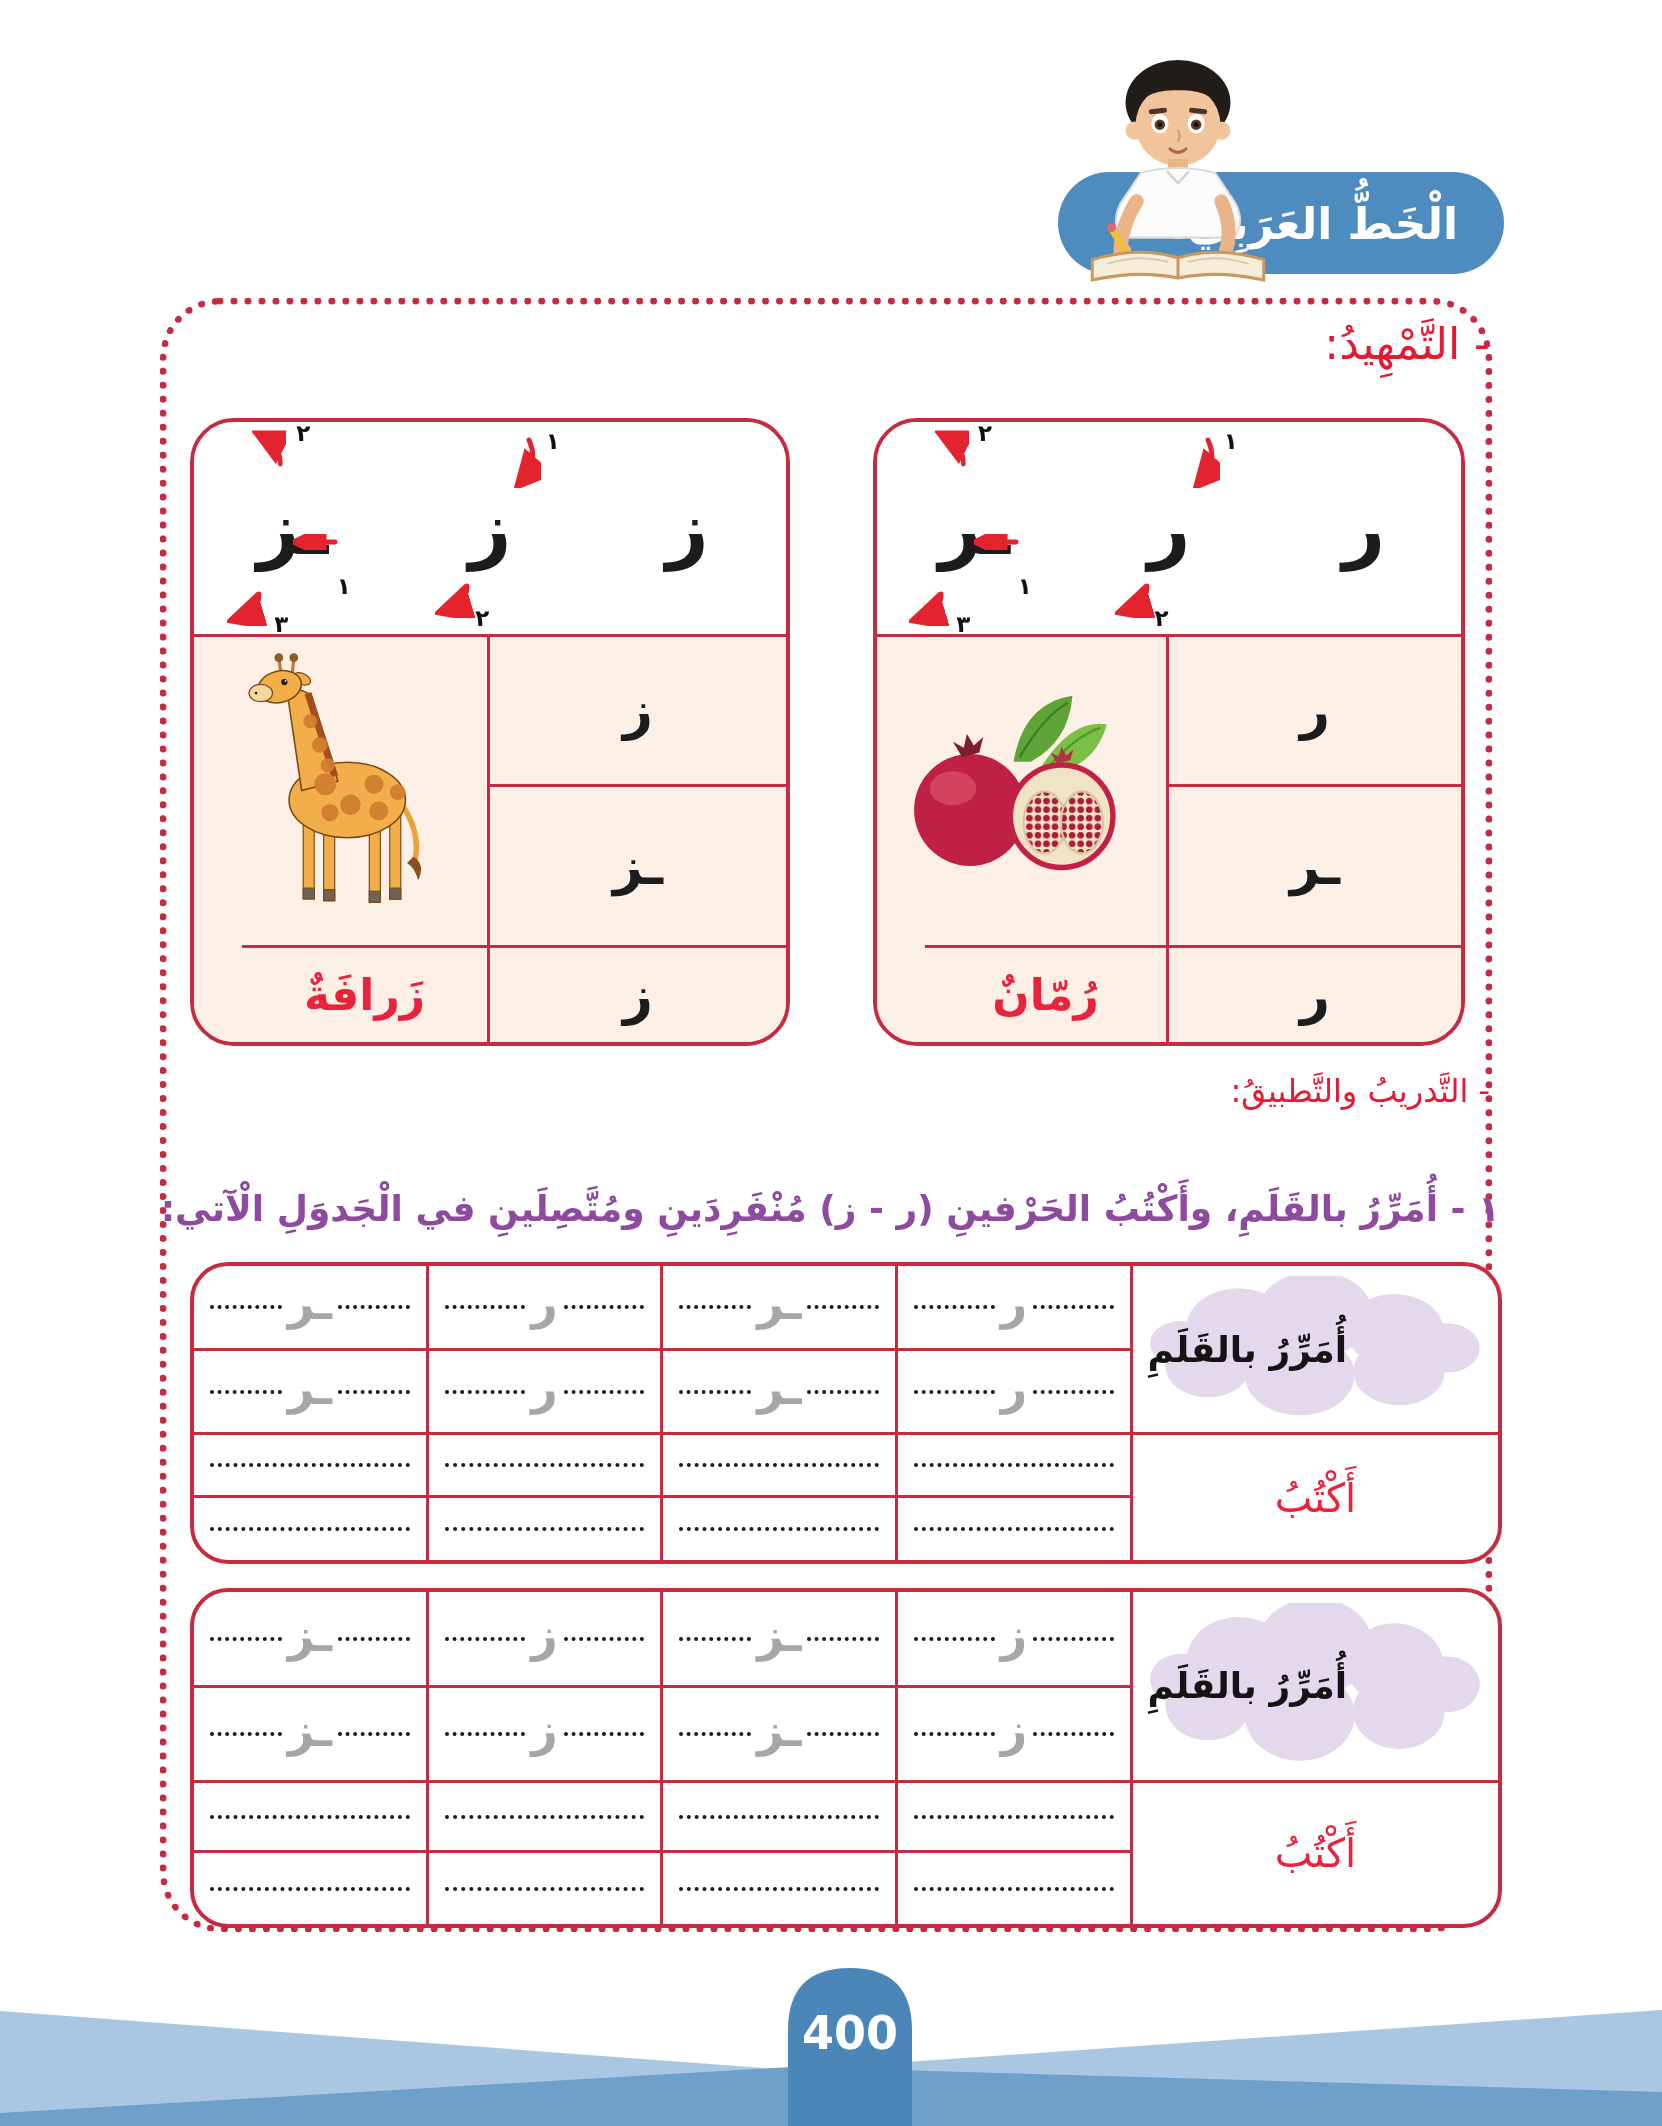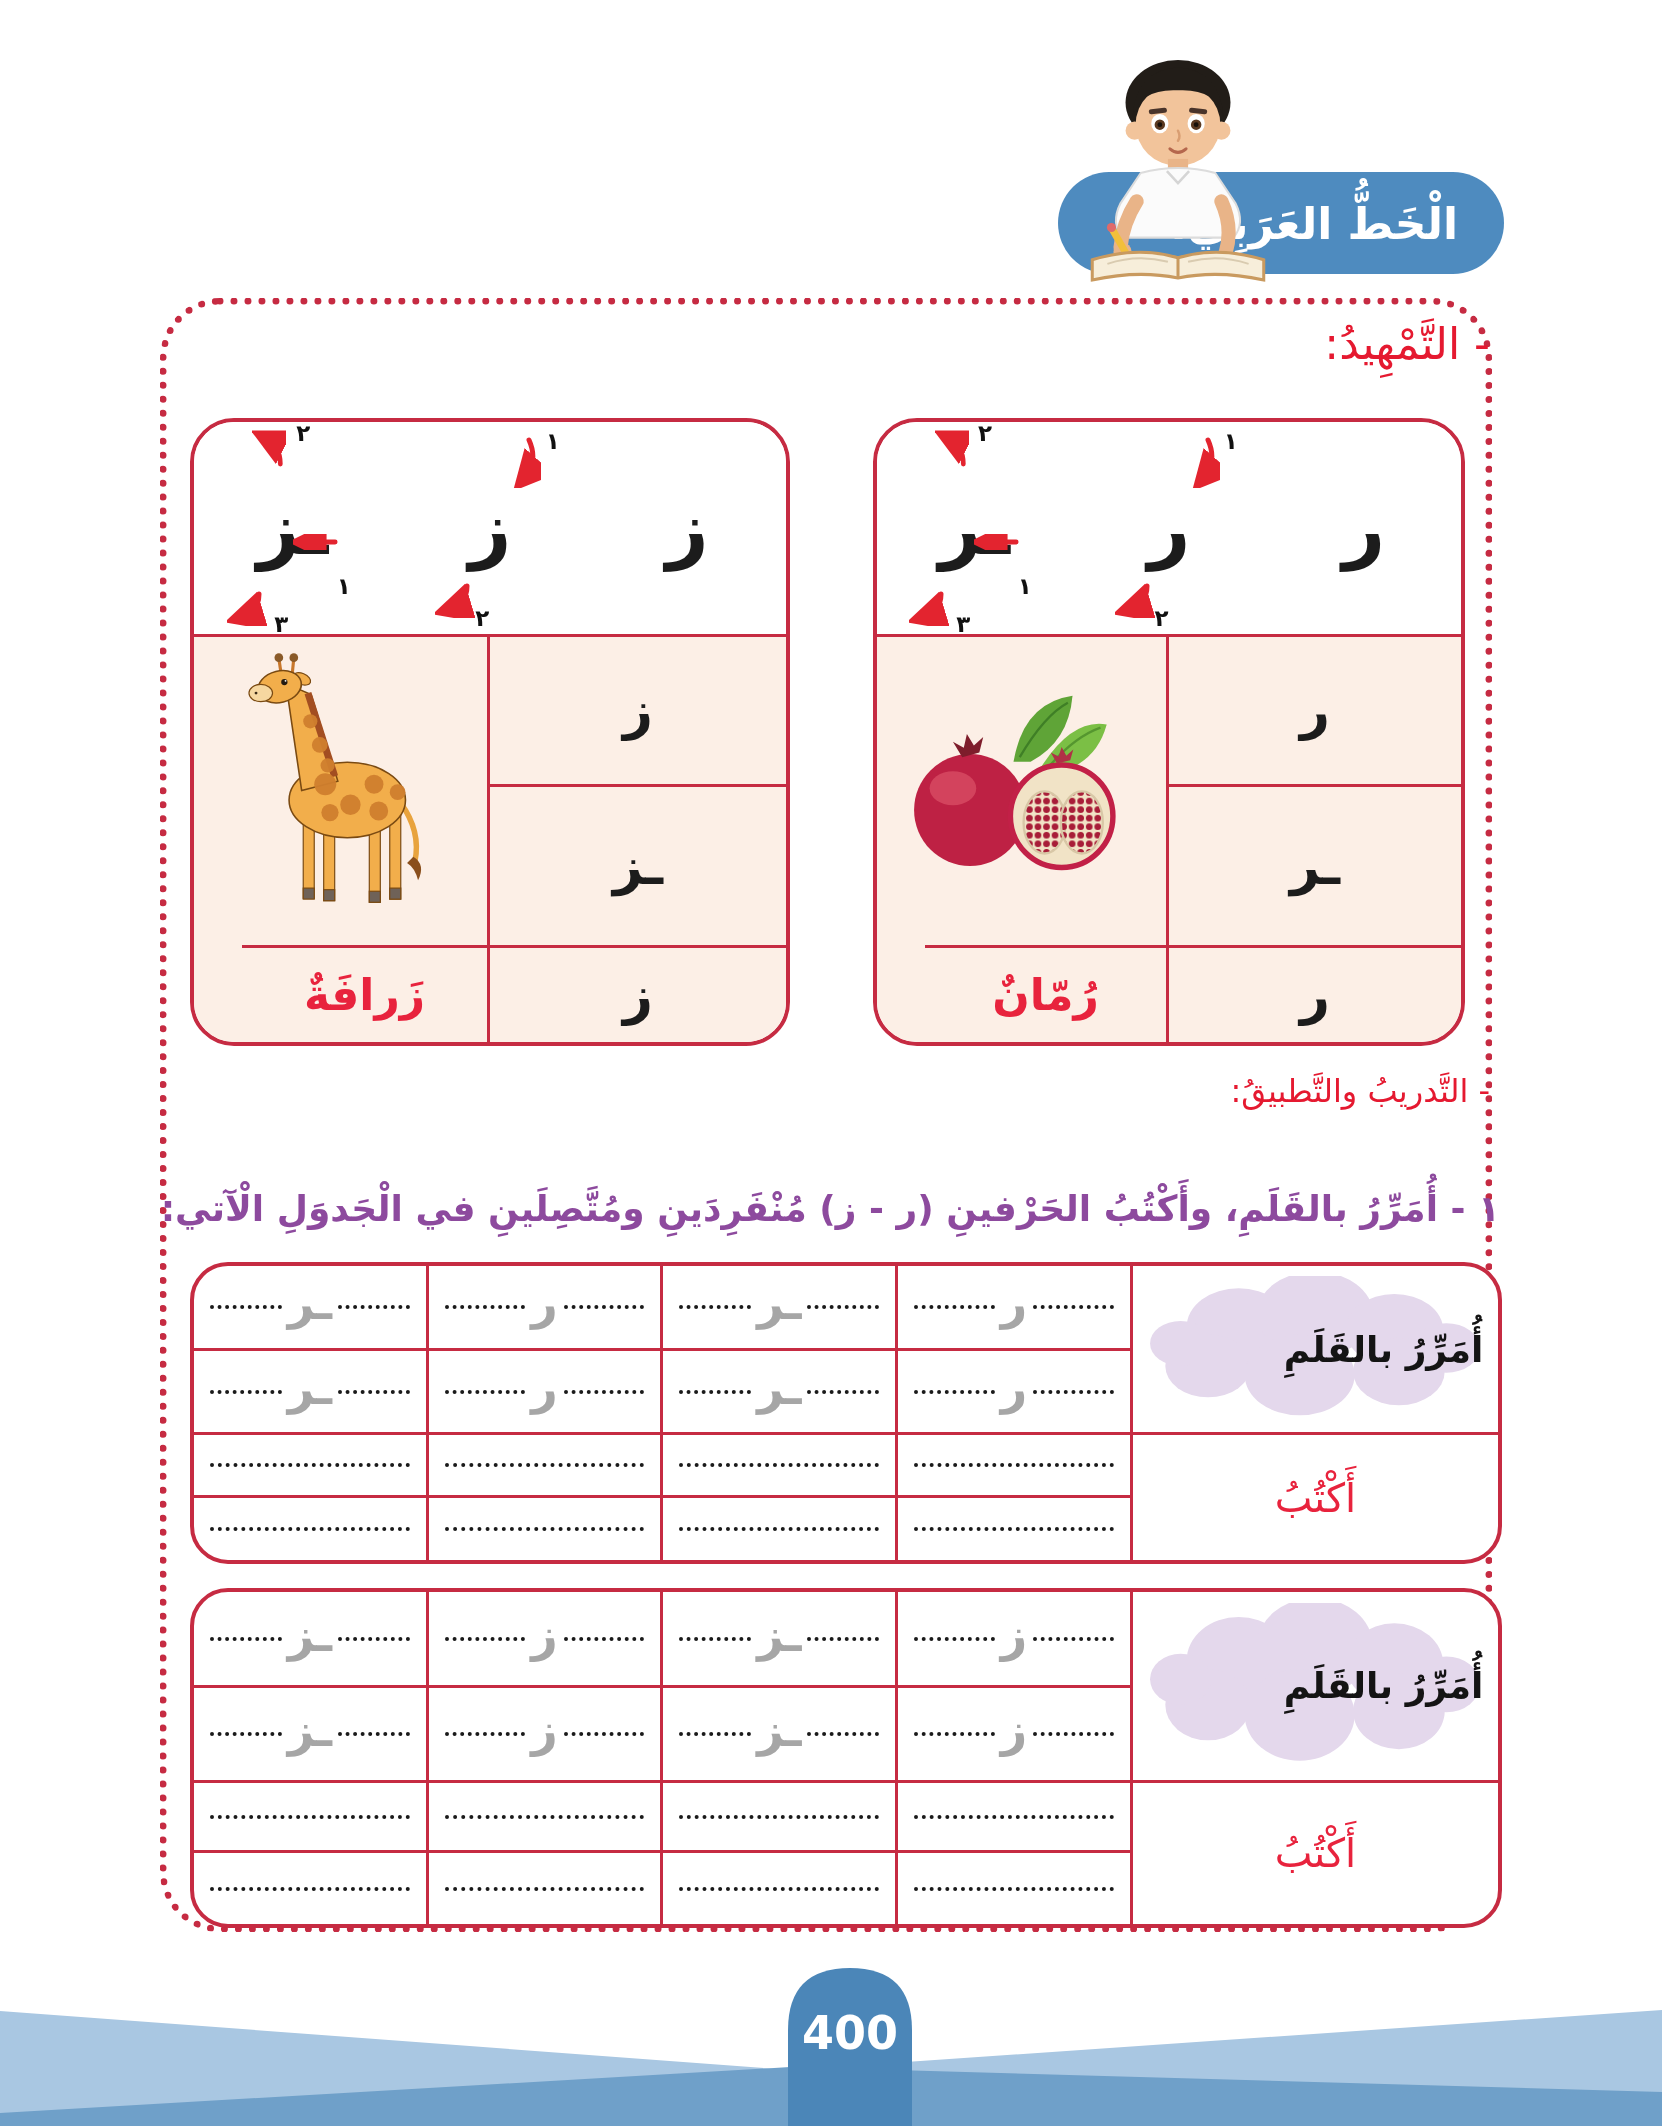--- a/index.html
+++ b/index.html
@@ -100,21 +100,21 @@
   .dots{flex:1;height:0;border-bottom:4px dotted #1a1a1a;}
   .trace-letter{
     color:var(--trace_gray);font-size:46px;font-weight:bold;line-height:1;
     margin:0 6px;transform:translateY(-4px);
   }
   .label-top{grid-column:5;grid-row:1/3;border-bottom:3px solid var(--line_red);
     position:relative;display:flex;align-items:center;justify-content:center;}
   .label-bottom{grid-column:5;grid-row:3/5;
     display:flex;align-items:center;justify-content:center;}
   .cloud{position:relative;width:92%;height:88%;
-    display:flex;align-items:center;justify-content:flex-end;}
+    display:flex;align-items:center;justify-content:flex-start;}
   .cloud svg{position:absolute;inset:0;width:100%;height:100%;}
   .cloud-text{position:relative;font-size:36px;font-weight:bold;color:#141414;direction:rtl;}
   .write-label{font-size:40px;font-weight:normal;color:var(--word_red);direction:rtl;}
 
   
   .footer-art{position:absolute;left:0;top:1940px;width:1662px;height:186px;}
   .page-num{
     position:absolute;left:788px;top:2006px;width:124px;text-align:center;
     color:#fff;font-size:46px;font-weight:bold;z-index:3;
   }

